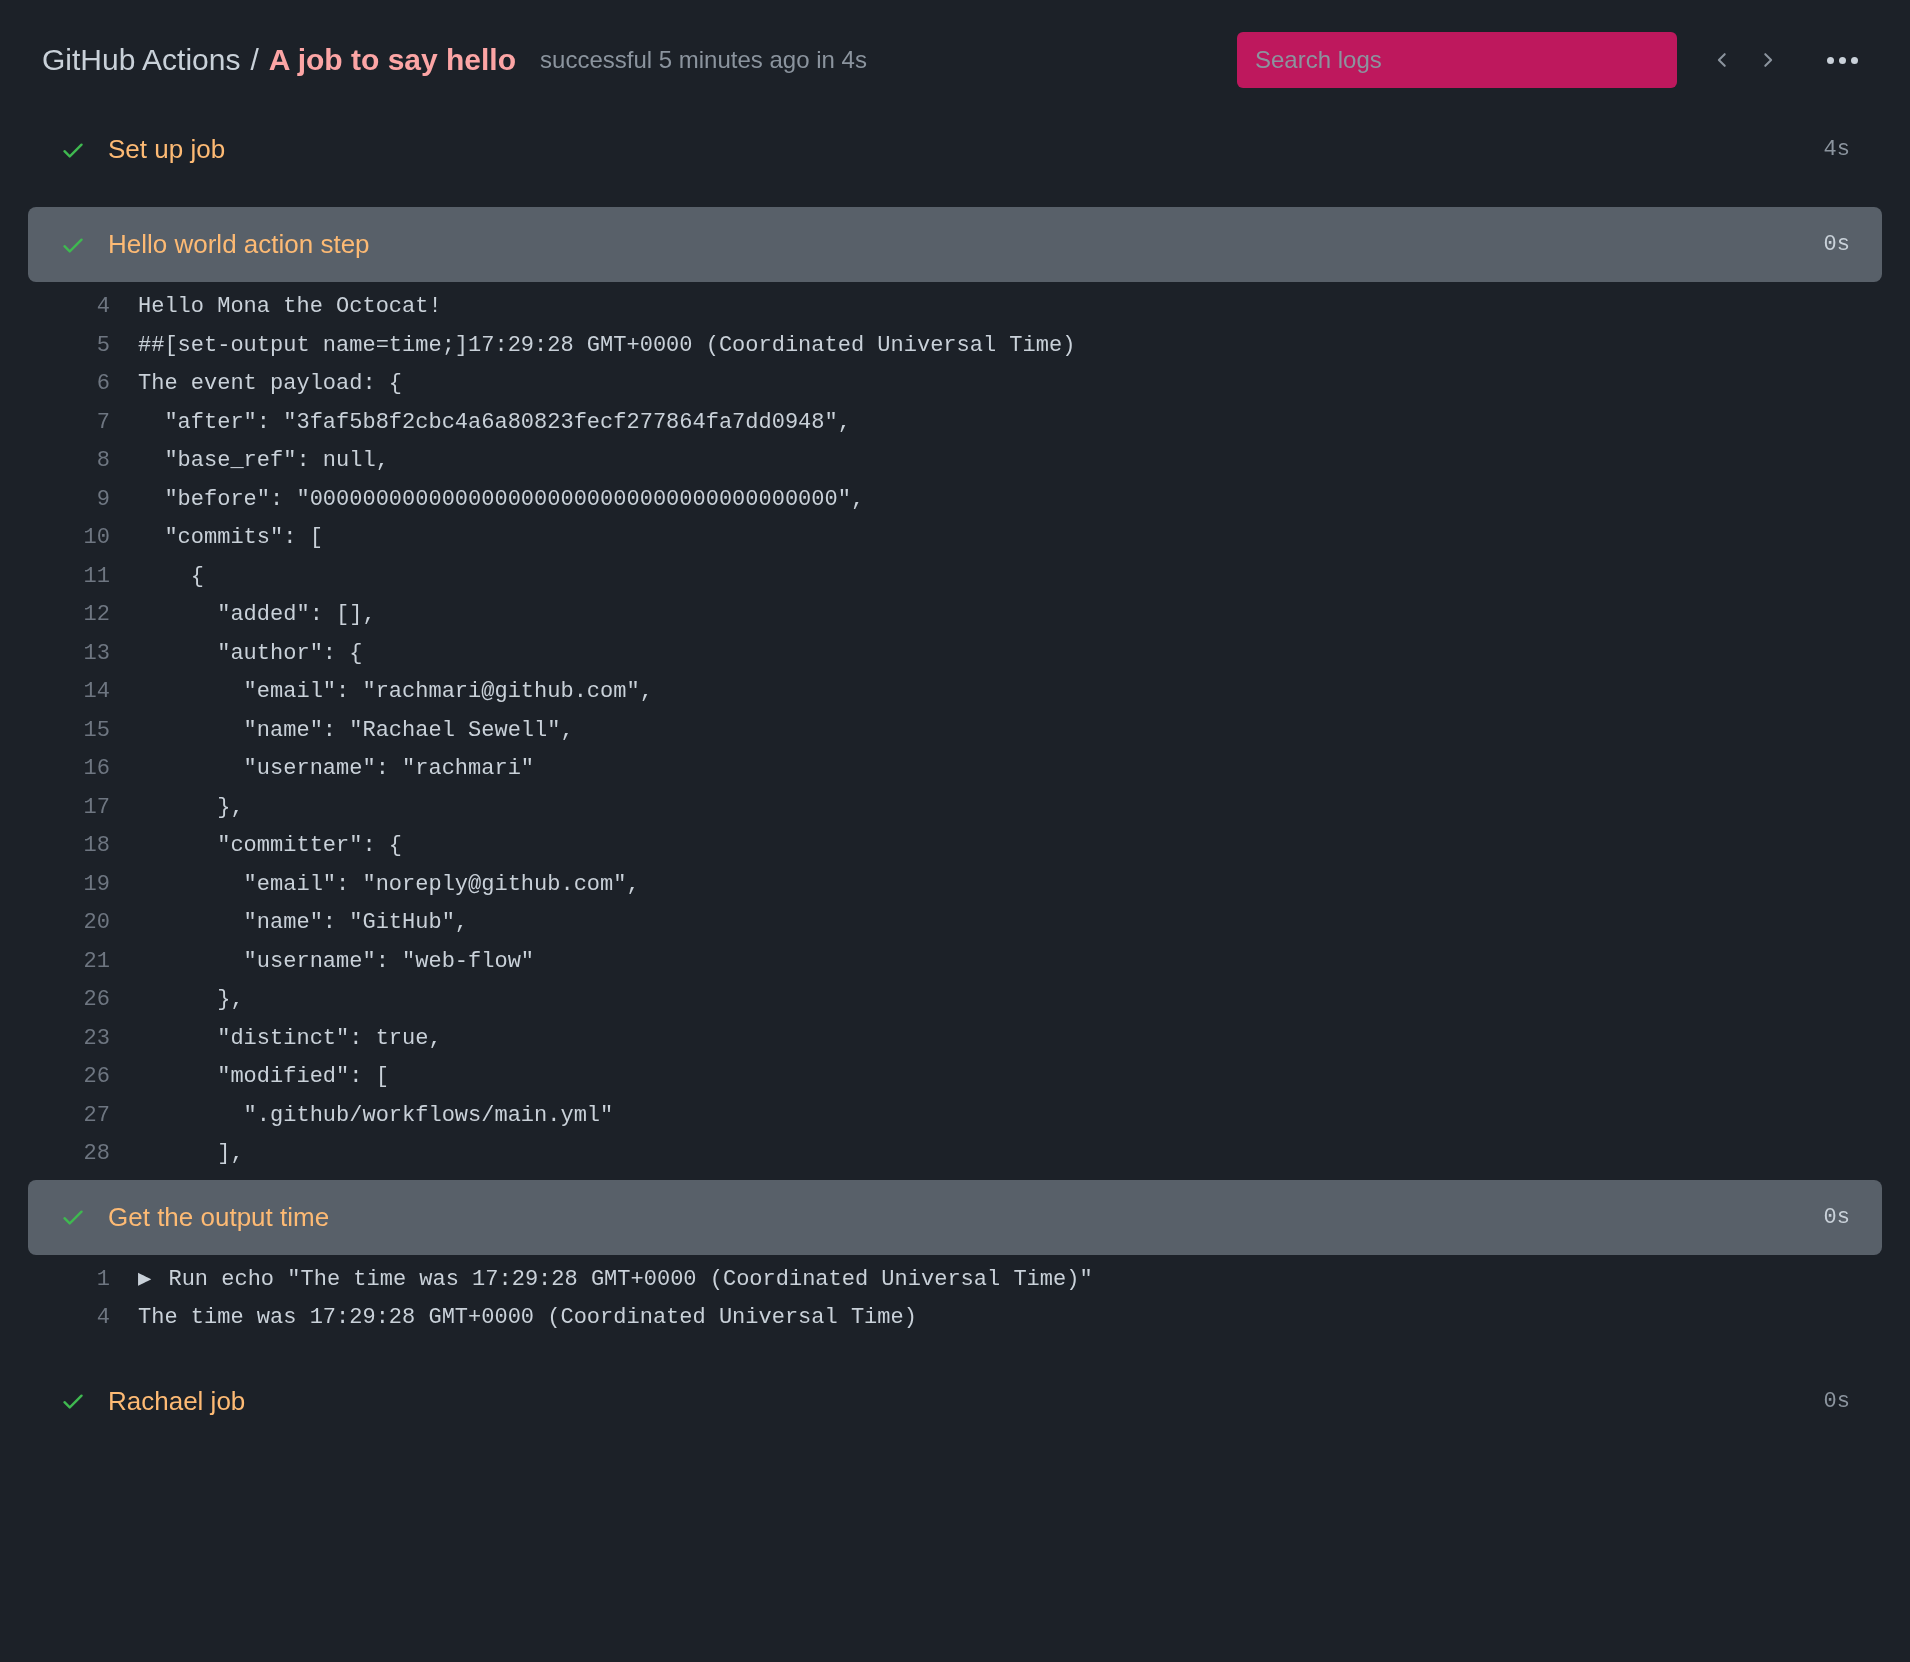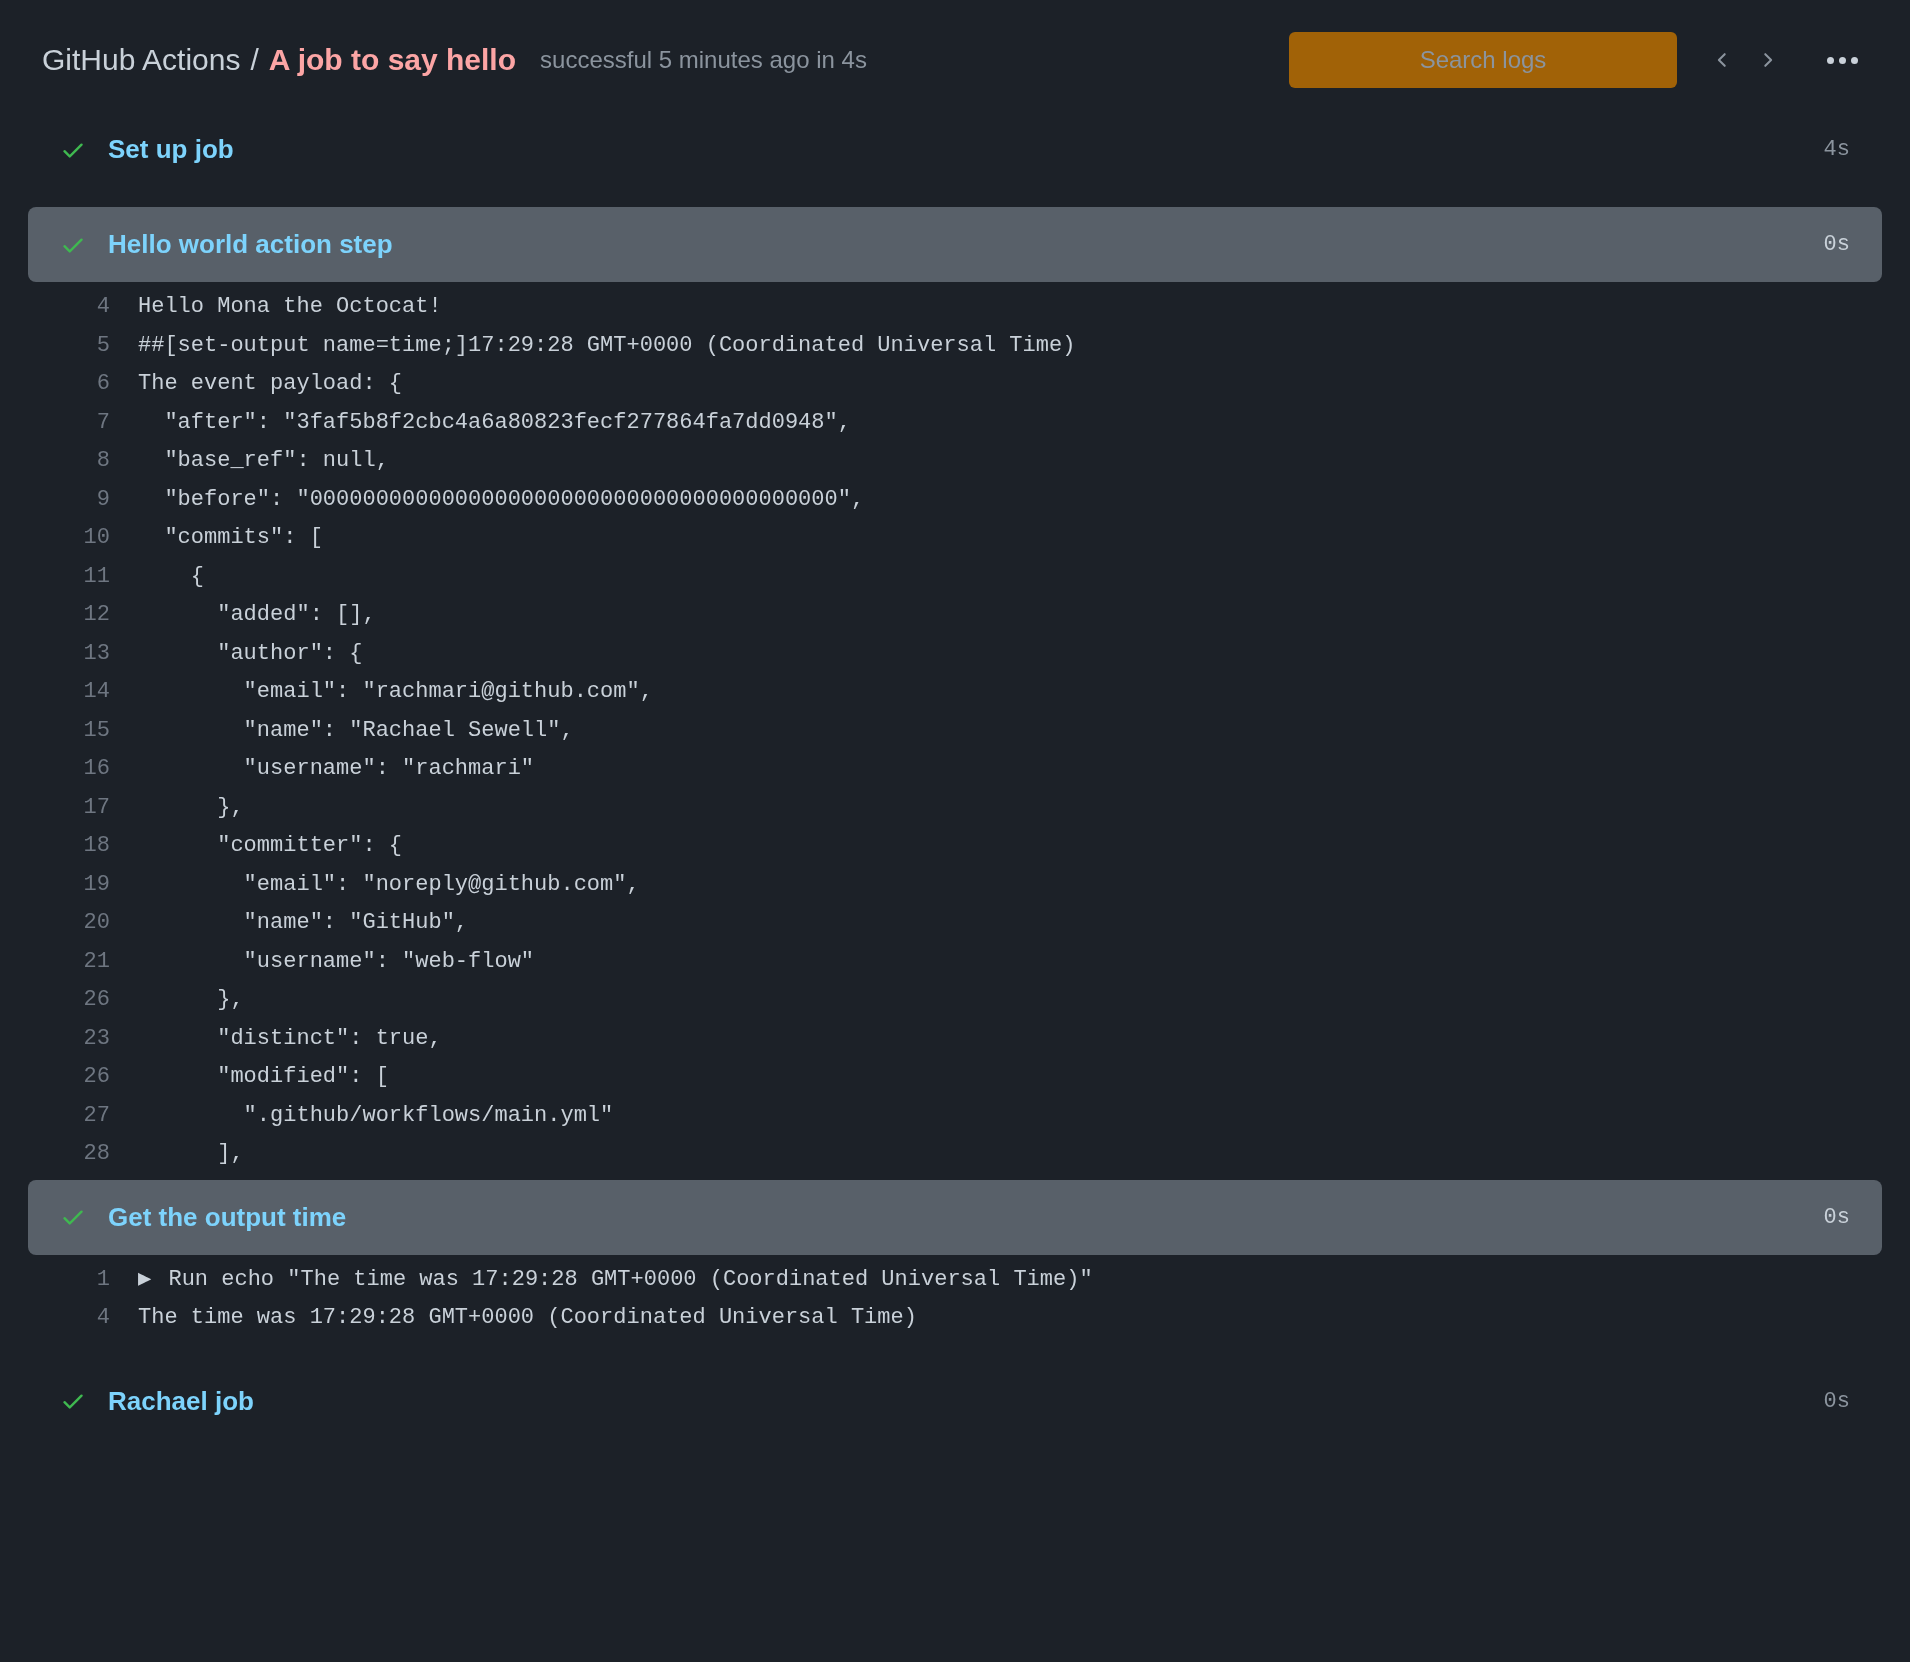--- a/index.html
+++ b/index.html
@@ -45,29 +45,28 @@
   }
   .status-text {
     color: #8b949e;
     font-size: 24px;
     margin-left: 8px;
   }
   .header-spacer {
     flex: 1;
   }
   .search-box {
-    background: #a16207;
+    background: #be185d;
     border: none;
     border-radius: 6px;
     padding: 14px 18px;
     color: #c9d1d9;
     font-size: 24px;
-    width: 388px;
+    width: 440px;
     outline: none;
-    text-align: center;
   }
   .search-box::placeholder {
     color: #8b949e;
   }
   .nav-arrows {
     display: flex;
     align-items: center;
     gap: 16px;
     margin-left: 16px;
   }
@@ -105,23 +104,23 @@
   }
   .step-header.expanded {
     background: #586069;
   }
   .check-icon {
     width: 26px;
     height: 26px;
     flex-shrink: 0;
   }
   .step-title {
-    color: #7dd3fc;
+    color: #fdba74;
     font-size: 26px;
-    font-weight: 700;
+    font-weight: 400;
     margin-left: 22px;
     flex: 1;
   }
   .step-duration {
     color: #8b949e;
     font-size: 22px;
     font-family: "SFMono-Regular", Consolas, "Liberation Mono", Menlo, monospace;
   }
   .step-header.expanded .step-duration {
     color: #c9d1d9;

